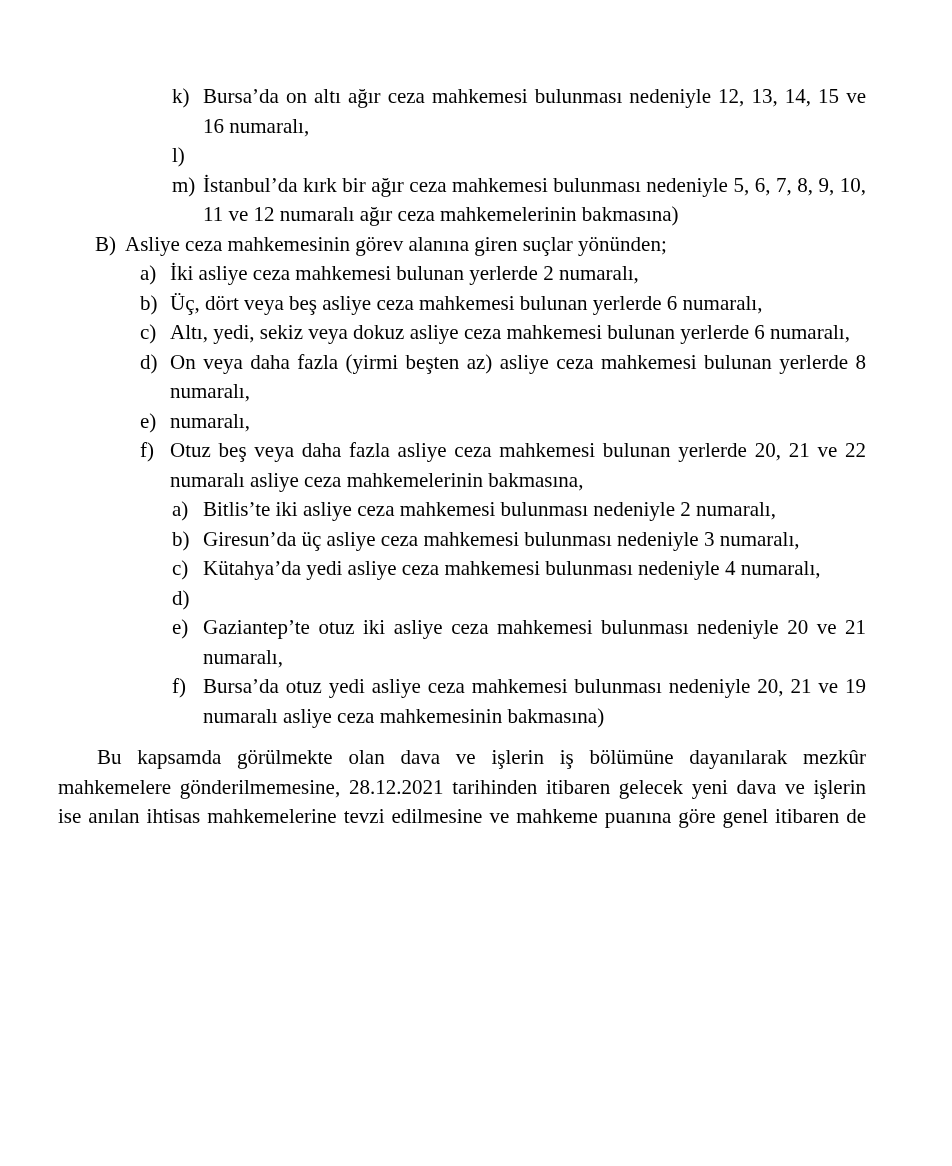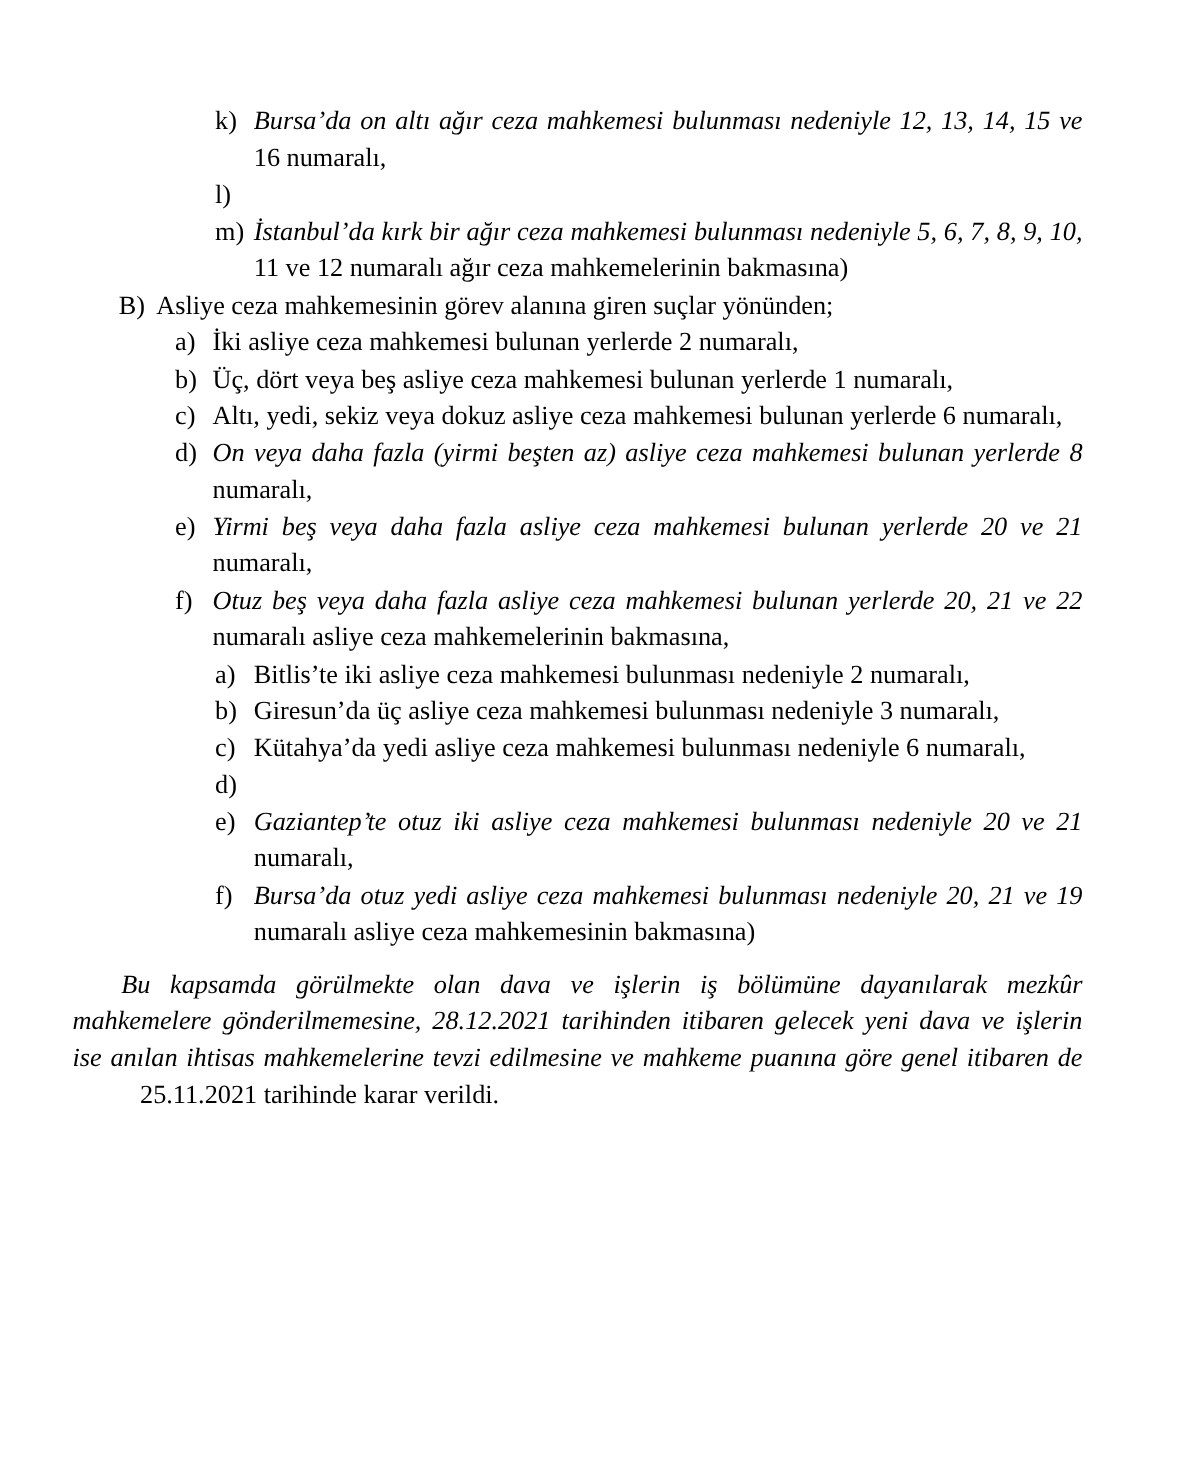--- a/index.html
+++ b/index.html
@@ -46,21 +46,20 @@
     min-width: 0;
   }
   .line {
     white-space: nowrap;
     text-align: left;
   }
   .line.fill {
     text-align: justify;
     text-align-last: justify;
     text-justify: inter-word;
-    font-style: italic;
   }
   .block.para { margin-left: 0; }
   .block[data-name="closing-paragraph"] { margin-top: 12px; }
   .block[data-name="closing-paragraph"] .line:first-child { text-indent: 39px; }
   .block[data-name="decision-date-paragraph"] .line { text-indent: 54px; }
 </style>
 </head>
 <body data-name="document-body">
 
 <div class="page" data-name="document-page">
@@ -90,40 +89,39 @@
       </div>
       <div class="block sub" data-name="item-B-a">
         <span class="marker" data-name="list-marker">a)</span>
         <div class="content" data-name="item-content">
           <div class="line" data-name="text-line">İki asliye ceza mahkemesi bulunan yerlerde 2 numaralı,</div>
         </div>
       </div>
       <div class="block sub" data-name="item-B-b">
         <span class="marker" data-name="list-marker">b)</span>
         <div class="content" data-name="item-content">
-          <div class="line" data-name="text-line">Üç, dört veya beş asliye ceza mahkemesi bulunan yerlerde 1 numaralı,</div>
+          <div class="line" data-name="text-line">Üç, dört veya beş asliye ceza mahkemesi bulunan yerlerde 6 numaralı,</div>
         </div>
       </div>
       <div class="block sub" data-name="item-B-c">
         <span class="marker" data-name="list-marker">c)</span>
         <div class="content" data-name="item-content">
           <div class="line" data-name="text-line">Altı, yedi, sekiz veya dokuz asliye ceza mahkemesi bulunan yerlerde 6 numaralı,</div>
         </div>
       </div>
       <div class="block sub" data-name="item-B-d">
         <span class="marker" data-name="list-marker">d)</span>
         <div class="content" data-name="item-content">
           <div class="line fill" data-name="text-line">On veya daha fazla (yirmi beşten az) asliye ceza mahkemesi bulunan yerlerde 8</div>
           <div class="line" data-name="text-line">numaralı,</div>
         </div>
       </div>
       <div class="block sub" data-name="item-B-e">
         <span class="marker" data-name="list-marker">e)</span>
         <div class="content" data-name="item-content">
-          <div class="line fill" data-name="text-line">Yirmi beş veya daha fazla asliye ceza mahkemesi bulunan yerlerde 20 ve 21</div>
           <div class="line" data-name="text-line">numaralı,</div>
         </div>
       </div>
       <div class="block sub" data-name="item-B-f">
         <span class="marker" data-name="list-marker">f)</span>
         <div class="content" data-name="item-content">
           <div class="line fill" data-name="text-line">Otuz beş veya daha fazla asliye ceza mahkemesi bulunan yerlerde 20, 21 ve 22</div>
           <div class="line" data-name="text-line">numaralı asliye ceza mahkemelerinin bakmasına,</div>
         </div>
       </div>
@@ -135,21 +133,21 @@
       </div>
       <div class="block inner" data-name="item-ex-b">
         <span class="marker" data-name="list-marker">b)</span>
         <div class="content" data-name="item-content">
           <div class="line" data-name="text-line">Giresun’da üç asliye ceza mahkemesi bulunması nedeniyle 3 numaralı,</div>
         </div>
       </div>
       <div class="block inner" data-name="item-ex-c">
         <span class="marker" data-name="list-marker">c)</span>
         <div class="content" data-name="item-content">
-          <div class="line" data-name="text-line">Kütahya’da yedi asliye ceza mahkemesi bulunması nedeniyle 6 numaralı,</div>
+          <div class="line" data-name="text-line">Kütahya’da yedi asliye ceza mahkemesi bulunması nedeniyle 4 numaralı,</div>
         </div>
       </div>
       <div class="block inner" data-name="item-ex-d">
         <span class="marker" data-name="list-marker">d)</span>
       </div>
       <div class="block inner" data-name="item-ex-e">
         <span class="marker" data-name="list-marker">e)</span>
         <div class="content" data-name="item-content">
           <div class="line fill" data-name="text-line">Gaziantep’te otuz iki asliye ceza mahkemesi bulunması nedeniyle 20 ve 21</div>
           <div class="line" data-name="text-line">numaralı,</div>
@@ -162,19 +160,14 @@
           <div class="line" data-name="text-line">numaralı asliye ceza mahkemesinin bakmasına)</div>
         </div>
       </div>
       <div class="block para para" data-name="closing-paragraph">
         <div class="content" data-name="item-content">
           <div class="line fill" data-name="text-line">Bu kapsamda görülmekte olan dava ve işlerin iş bölümüne dayanılarak mezkûr</div>
           <div class="line fill" data-name="text-line">mahkemelere gönderilmemesine, 28.12.2021 tarihinden itibaren gelecek yeni dava ve işlerin</div>
           <div class="line fill" data-name="text-line">ise anılan ihtisas mahkemelerine tevzi edilmesine ve mahkeme puanına göre genel itibaren de</div>
         </div>
       </div>
-      <div class="block para para" data-name="decision-date-paragraph">
-        <div class="content" data-name="item-content">
-          <div class="line" data-name="text-line">25.11.2021 tarihinde karar verildi.</div>
-        </div>
-      </div>
     </div>
 </div>
 
 </body></html>

